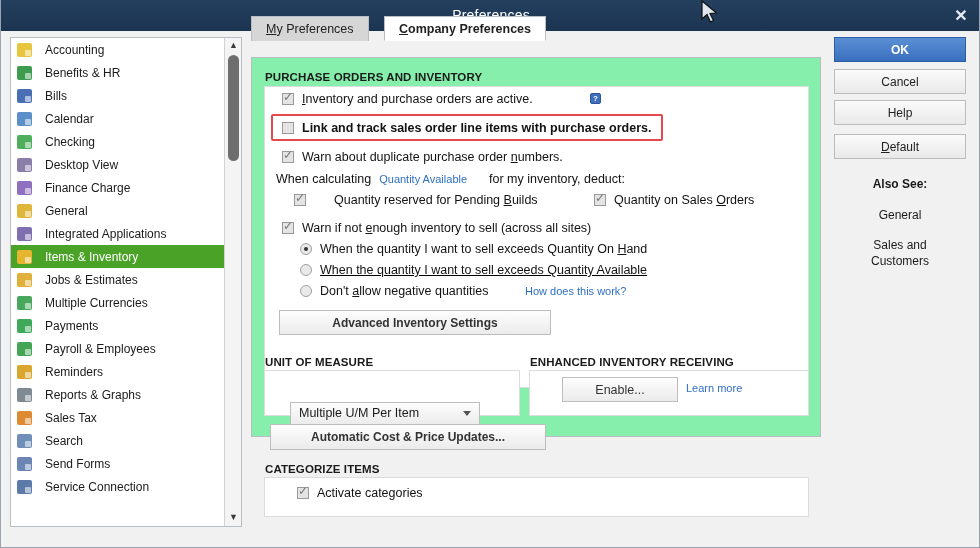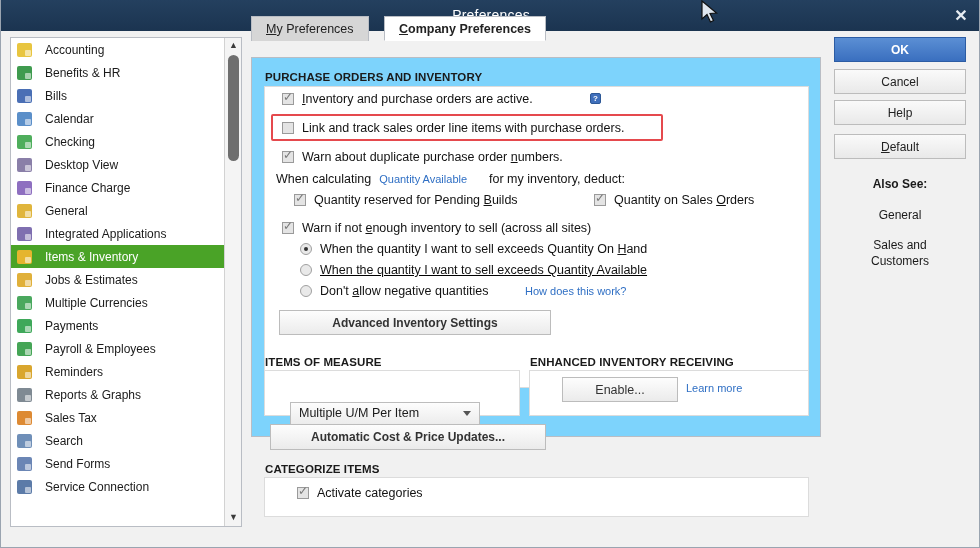--- a/index.html
+++ b/index.html
@@ -108,21 +108,21 @@
     cursor: pointer;
     color: #222;
   }
   .tab.inactive { background: #d6d6d6; left: 0; }
   .tab.active { background: #ffffff; left: 133px; font-weight: bold; border-bottom: 1px solid #ffffff; }
 
   
   .main {
     position: absolute; left: 250px; top: 57px;
     width: 570px; height: 380px;
-    background: #7dd3fc;
+    background: #86efac;
     border: 1px solid #b9bdc4;
   }
   .section-title {
     position: absolute;
     font-size: 11.5px; font-weight: bold; color: #1a1a1a;
     letter-spacing: .1px;
   }
   .group-box {
     position: absolute;
     border: 1px solid #dcdcdc;
@@ -324,38 +324,38 @@
 
     <div class="section-title" style="left:13px; top:13px;">PURCHASE ORDERS AND INVENTORY</div>
     <div class="group-box" style="left:12px; top:28px; width:545px; height:302px;"></div>
 
     <div class="row" style="left:30px; top:34px;">
       <div class="cb checked"></div>
       <div class="txt"><u class="acc">I</u><span>nventory and purchase orders are active.</span></div>
     </div>
     <div class="helpicon" style="position:absolute; left:338px; top:35px;">?</div>
 
-    <div class="row" style="left:30px; top:63px;">
+    <div class="row" style="left:30px; top:63px;font-weight:bold;">
       <div class="cb"></div>
       <div class="txt">Link and track sales order line items with purchase orders.</div>
     </div>
     <div class="redbox" style="left:19px; top:56px; width:392px; height:27px;"></div>
 
     <div class="row" style="left:30px; top:92px;">
       <div class="cb checked"></div>
       <div class="txt"><span>Warn about duplicate purchase order </span><u class="acc">n</u><span>umbers.</span></div>
     </div>
 
     <div class="row" style="left:24px; top:114px;">
       <div class="txt" style="margin-left:0;">When calculating</div>
       <div class="lnk" style="margin-left:8px;">Quantity Available</div>
       <div class="txt" style="margin-left:22px;">for my inventory, deduct:</div>
     </div>
 
-    <div class="row" style="left:42px; top:135px;">
+    <div class="row" style="left:42px; top:135px;gap:20px;">
       <div class="cb checked"></div>
       <div class="txt"><span>Quantity reserved for Pending </span><u class="acc">B</u><span>uilds</span></div>
     </div>
     <div class="row" style="left:342px; top:135px;">
       <div class="cb checked"></div>
       <div class="txt"><span>Quantity on Sales </span><u class="acc">O</u><span>rders</span></div>
     </div>
 
     <div class="row" style="left:30px; top:163px;">
       <div class="cb checked"></div>
@@ -371,21 +371,21 @@
       <div class="txt"><span>When the quantity I want to sell exceeds Quantity A</span><u class="acc">v</u><span>ailable</span></div>
     </div>
     <div class="row" style="left:48px; top:226px;">
       <div class="rb"></div>
       <div class="txt"><span>Don't </span><u class="acc">a</u><span>llow negative quantities</span></div>
     </div>
     <div class="lnk" style="position:absolute; left:273px; top:227px;">How does this work?</div>
 
     <div class="btn" style="left:27px; top:252px; width:272px; height:25px; line-height:24px;">Advanced Inventory Settings</div>
 
-    <div class="section-title" style="left:13px; top:298px;">ITEMS OF MEASURE</div>
+    <div class="section-title" style="left:13px; top:298px;">UNIT OF MEASURE</div>
     <div class="group-box" style="left:12px; top:312px; width:256px; height:46px;"></div>
     <div class="combo" style="left:38px; top:320px; width:190px; height:23px;margin-top:24px;">
       <span class="val">Multiple U/M Per Item</span>
       <span class="arr"></span>
     </div>
 
     <div class="section-title" style="left:278px; top:298px;">ENHANCED INVENTORY RECEIVING</div>
     <div class="group-box" style="left:277px; top:312px; width:280px; height:46px;"></div>
     <div class="btn" style="left:310px; top:319px; width:116px; height:25px; line-height:24px; font-weight:normal; font-size:12.5px;">Enable...</div>
     <div class="lnk" style="position:absolute; left:434px; top:324px;">Learn more</div>

